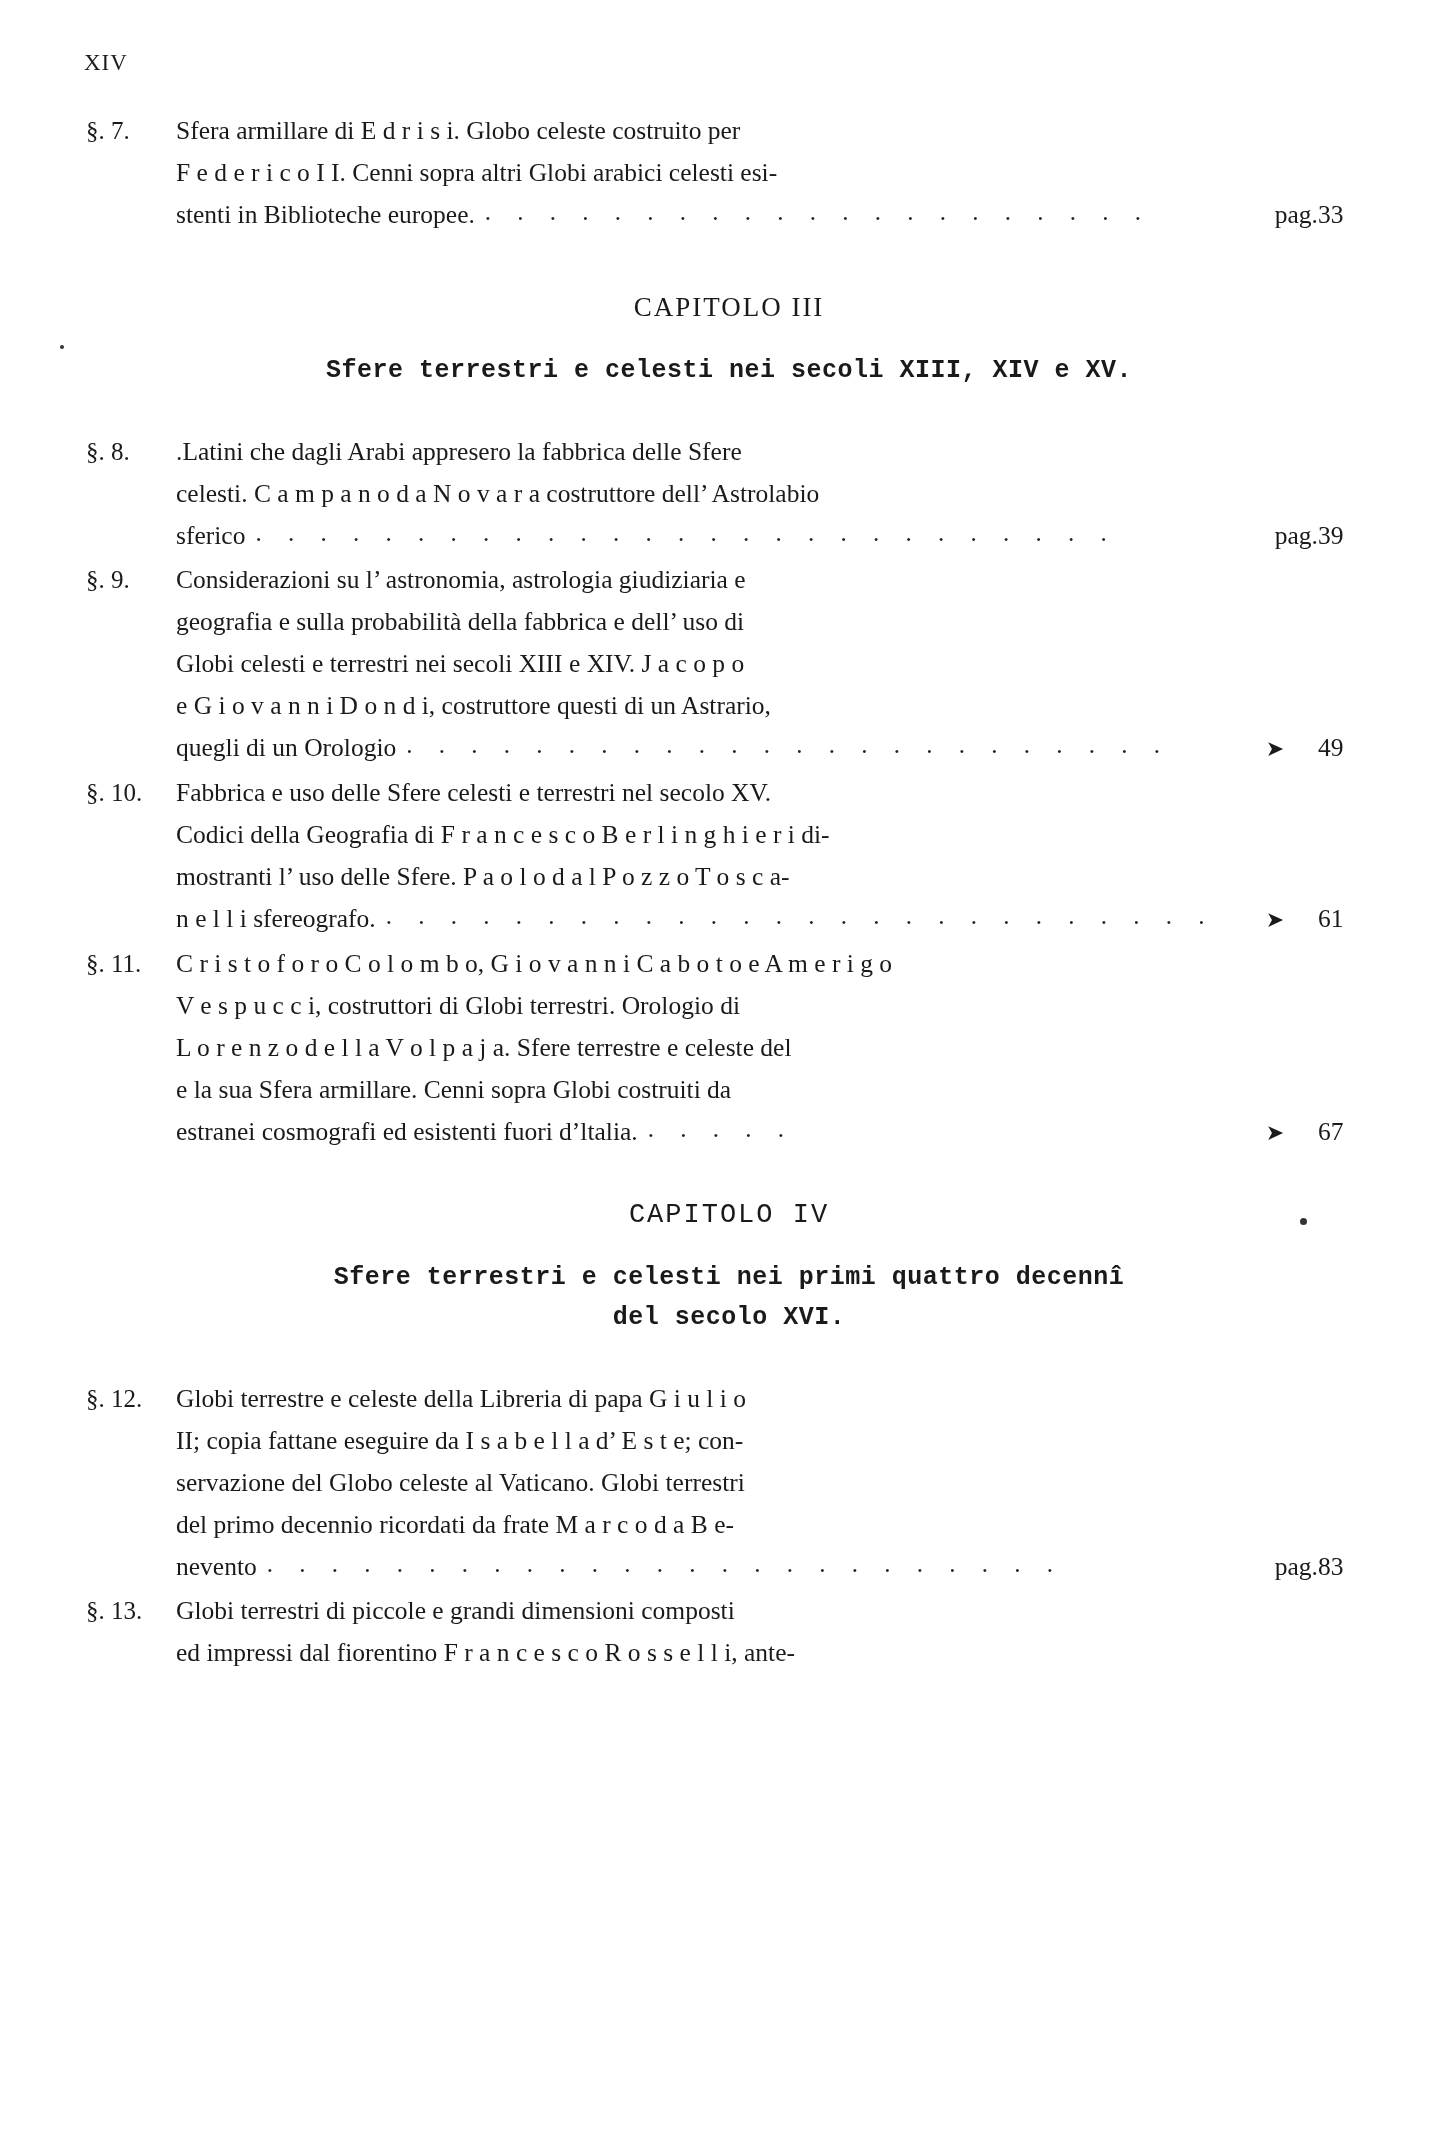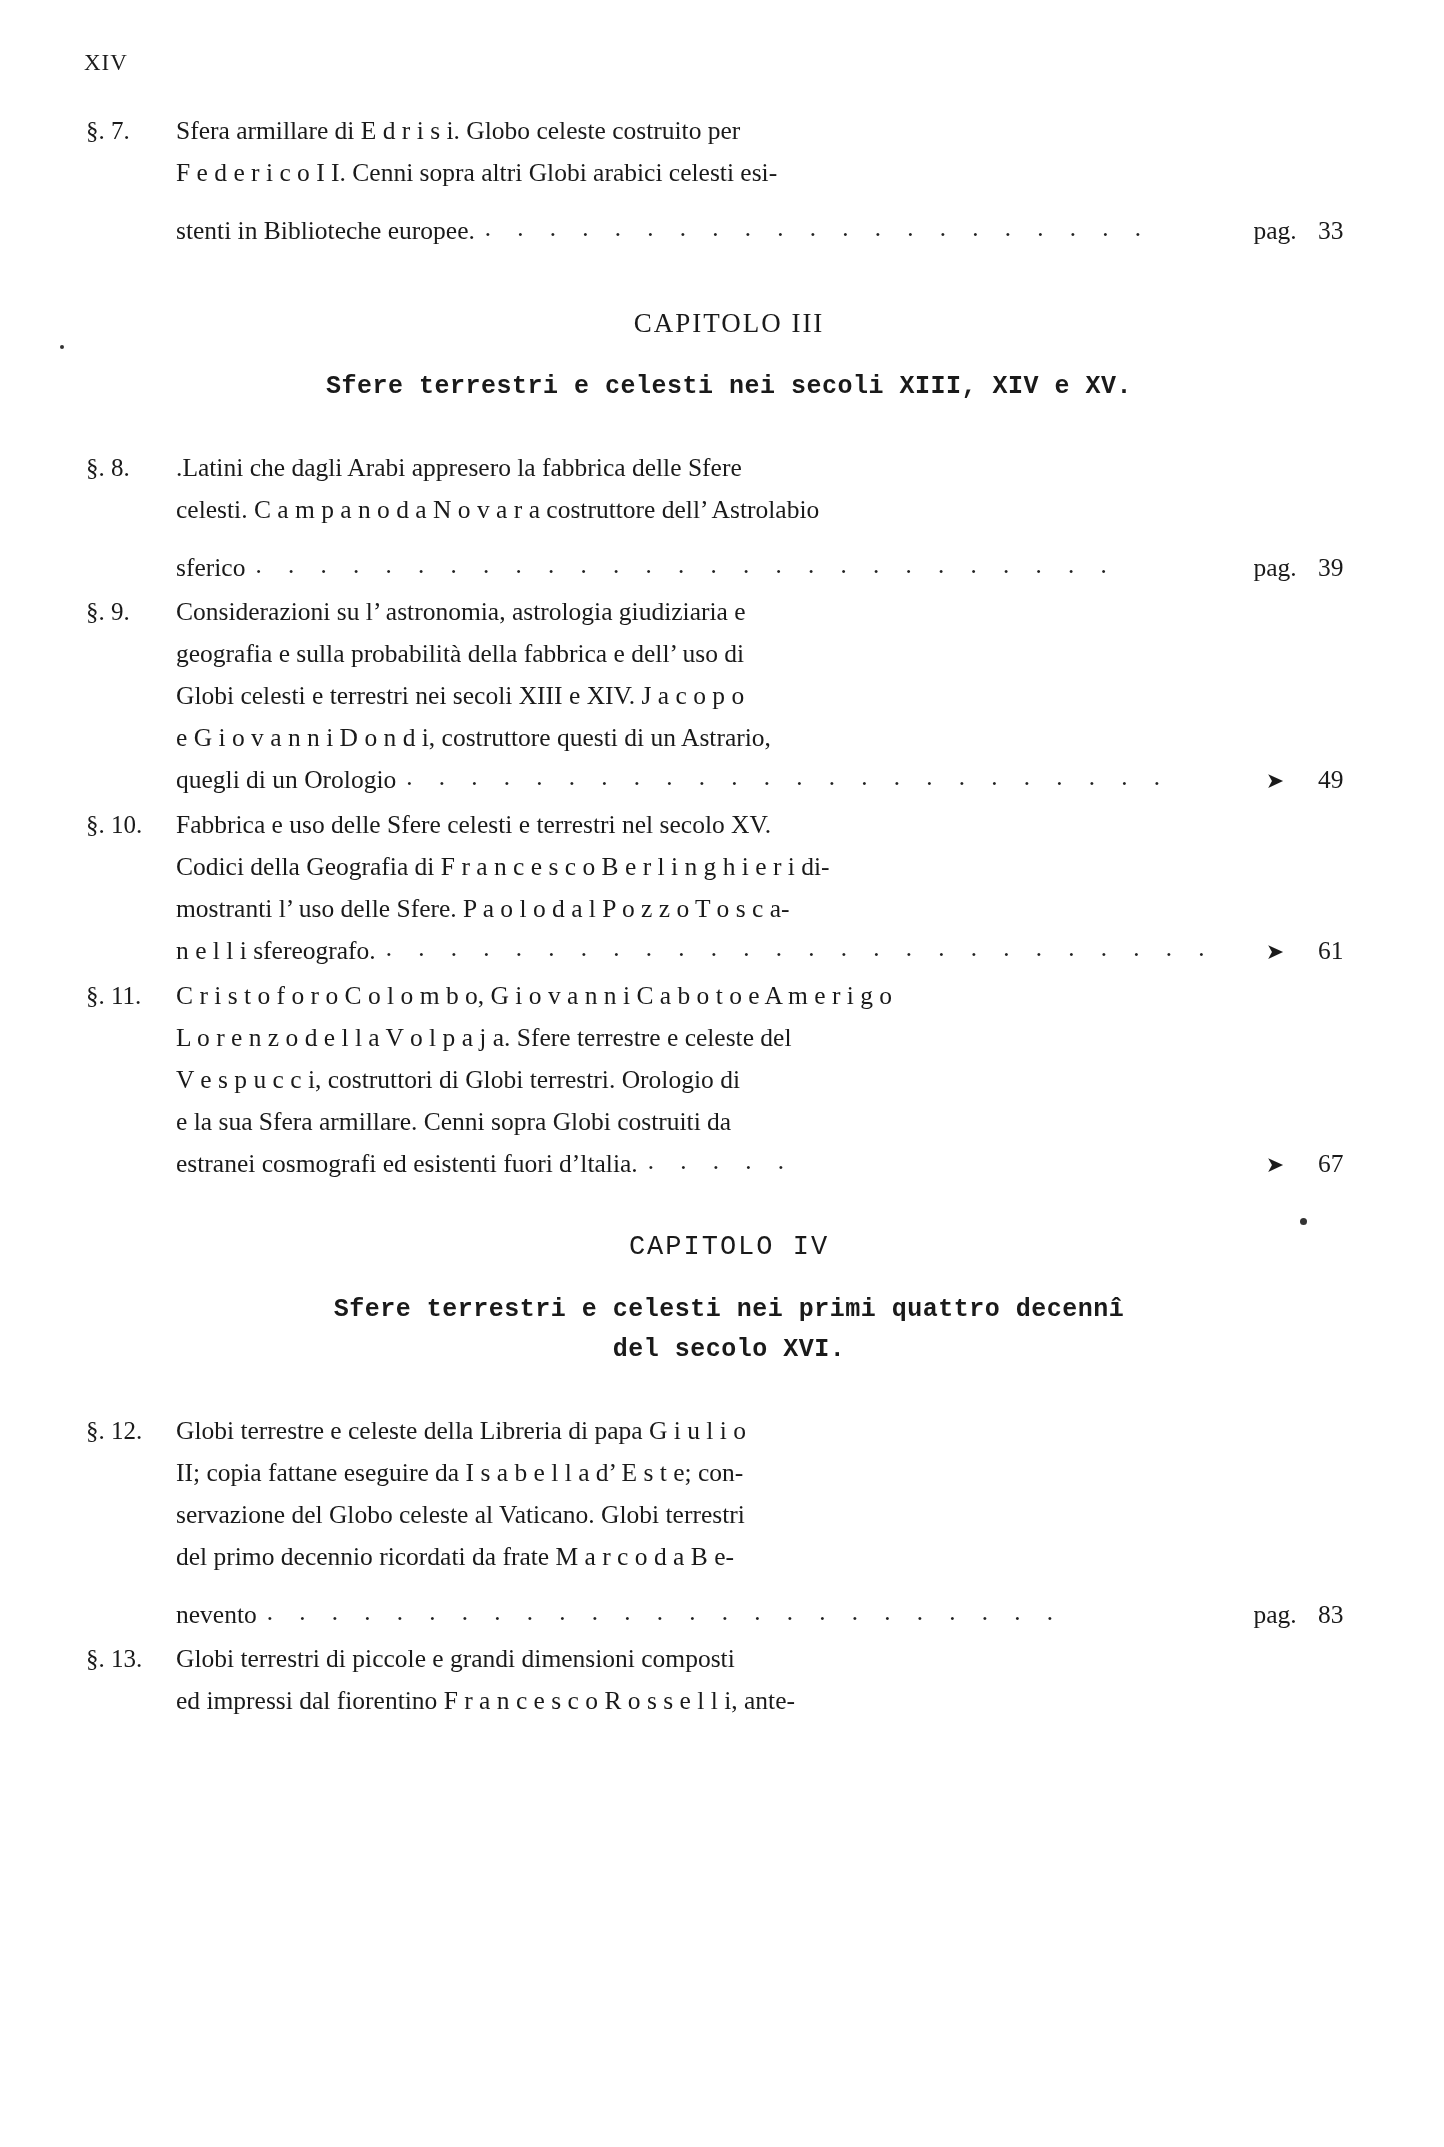--- a/index.html
+++ b/index.html
@@ -77,22 +77,21 @@
     transform: translateY(-3px);
   }
   .line .tail {
     flex: 0 0 auto;
     padding-left: 6px;
     white-space: nowrap;
   }
   .pagmark {
     display: inline-block;
     width: 86px;
-    text-align: center;
-    margin-top: 16px;
+    text-align: right;
   }
   .pagnum {
     display: inline-block;
     width: 56px;
   }
   .arrow {
     display: inline-block;
     width: 86px;
     text-align: center;
     font-size: 22px;
@@ -237,24 +236,24 @@
       </div>
     </div>
 
     <div class="entry">
       <div class="sect">§. 11.</div>
       <div class="body">
         <div class="line">
           <span class="txt">C r i s t o f o r o  C o l o m b o,  G i o v a n n i  C a b o t o  e  A m e r i g o</span>
         </div>
         <div class="line">
+          <span class="txt">V e s p u c c i,  costruttori di Globi terrestri.  Orologio di</span>
+        </div>
+        <div class="line">
           <span class="txt">L o r e n z o  d e l l a  V o l p a j a. Sfere terrestre  e  celeste del</span>
-        </div>
-        <div class="line">
-          <span class="txt">V e s p u c c i,  costruttori di Globi terrestri.  Orologio di</span>
         </div>
         <div class="line">
           <span class="txt">e la sua Sfera armillare. Cenni sopra Globi costruiti da</span>
         </div>
         <div class="line">
           <span class="txt">estranei cosmografi ed esistenti fuori d’ltalia.</span>
           <span class="dots">. . . . .</span>
           <span class="tail">
             <span class="arrow">➤</span><span class="pagnum">67</span>
           </span>

